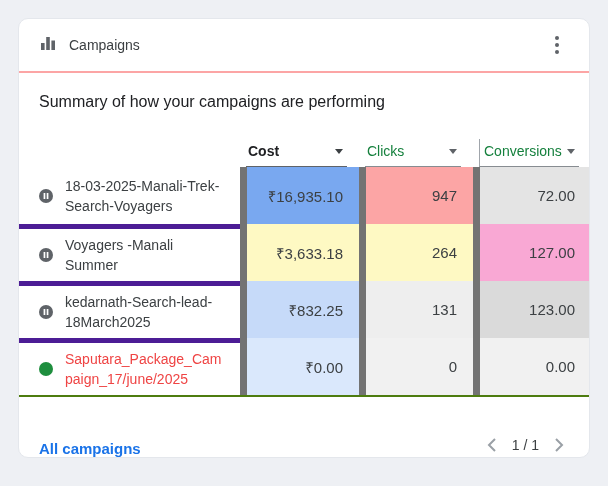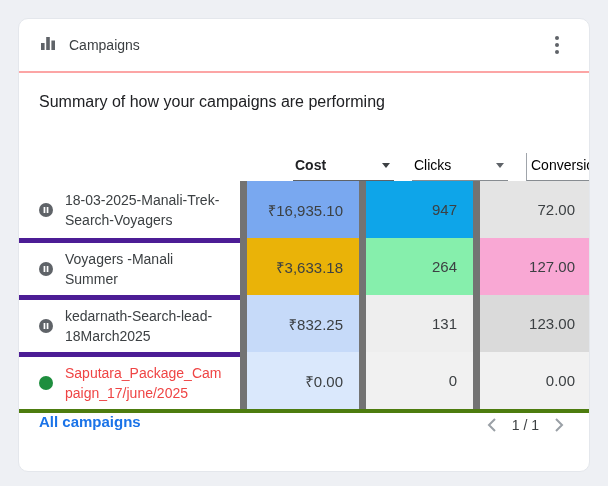--- a/index.html
+++ b/index.html
@@ -31,27 +31,27 @@
     border: none; background: transparent;
     display: flex; flex-direction: column;
     align-items: center; justify-content: center;
     gap: 3px; cursor: pointer;
   }
   .kebab-btn i { width: 4px; height: 4px; border-radius: 50%; background: #5f6368; }
   .summary { padding: 20px 20px 0; font-size: 16px; color: #202124; }
 
   .grid { display: grid; grid-template-columns: 221px 119px 114px 118px; }
 
-  .metric-row { margin-top: 42px; padding-left: 47px; }
+  .metric-row { margin-top: 28px; }
   .metric-cell { padding: 0 12px 0 6px; }
   .metric-select {
     display: flex; align-items: center; justify-content: space-between;
     border-bottom: 1px solid #878c91;
     padding: 4px 4px 7px 2px;
-    font-size: 14px; color: #000000;
+    font-size: 14px; color: #15803d;
     cursor: pointer; background: transparent; width: 100%;
   }
   .metric-select.sorted { font-weight: bold; color: #202124; border-bottom-color: #5f6368; }
   .metric-select.with-divider { border-left: 1px solid #a0a5ab; padding-left: 4px; }
   .arrow-down {
     width: 0; height: 0;
     border-left: 4.5px solid transparent;
     border-right: 4.5px solid transparent;
     border-top: 5px solid #5f6368;
   }
@@ -66,23 +66,23 @@
     max-width: 162px; overflow-wrap: break-word; word-wrap: break-word;
   }
   .row.enabled .name-text { color: #ef4444; cursor: pointer; }
   .val-cell {
     display: flex; align-items: center; justify-content: flex-end;
     padding-right: 16px; font-size: 15px; color: #3c4043;
     border-left: 7px solid #737373;
   }
 
   .table-footer {
-    display: flex; align-items: flex-start;
+    display: flex; align-items: flex-end;
     height: 62px; padding: 0 18px 0 20px;
-    border-top: 4px solid #4d7c0f;
+    border-top: 2px solid #4d7c0f;
   }
   .all-link { font-size: 15px; font-weight: bold; color: #1a73e8; text-decoration: none; cursor: pointer; }
   .pager { margin-left: auto; display: flex; align-items: center; gap: 8px; }
   .pager-text { font-size: 14px; color: #3c4043; }
   .pager-btn { border: none; background: transparent; width: 24px; height: 24px; display: flex; align-items: center; justify-content: center; cursor: pointer; }
 </style>
 </head>
 <body>
 
 <div class="card">
@@ -132,37 +132,37 @@
       <span class="status-icon">
         <svg width="14" height="14" viewBox="0 0 14 14">
           <circle cx="7" cy="7" r="7" fill="#5f6368"></circle>
           <rect x="4.6" y="4" width="1.7" height="6" fill="#fff"></rect>
           <rect x="7.7" y="4" width="1.7" height="6" fill="#fff"></rect>
         </svg>
       </span>
       <span class="name-text">18-03-2025-Manali-Trek-Search-Voyagers</span>
     </div>
     <div class="val-cell" style="background-color: rgb(121, 168, 240);">₹16,935.10</div>
-    <div class="val-cell" style="background-color: #0ea5e9;">947</div>
+    <div class="val-cell" style="background-color: #fca5a5;">947</div>
     <div class="val-cell" style="background-color: rgb(228, 228, 228);">72.00</div>
   </div>
 
   <div class="grid row">
     <div class="name-cell">
       <span class="status-icon">
         <svg width="14" height="14" viewBox="0 0 14 14">
           <circle cx="7" cy="7" r="7" fill="#5f6368"></circle>
           <rect x="4.6" y="4" width="1.7" height="6" fill="#fff"></rect>
           <rect x="7.7" y="4" width="1.7" height="6" fill="#fff"></rect>
         </svg>
       </span>
       <span class="name-text">Voyagers -Manali Summer</span>
     </div>
-    <div class="val-cell" style="background-color: #eab308;">₹3,633.18</div>
-    <div class="val-cell" style="background-color: #86efac;">264</div>
+    <div class="val-cell" style="background-color: #fef9c3;">₹3,633.18</div>
+    <div class="val-cell" style="background-color: #fef9c3;">264</div>
     <div class="val-cell" style="background-color: #f9a8d4; text-align: center;">127.00</div>
   </div>
 
   <div class="grid row">
     <div class="name-cell">
       <span class="status-icon">
         <svg width="14" height="14" viewBox="0 0 14 14">
           <circle cx="7" cy="7" r="7" fill="#5f6368"></circle>
           <rect x="4.6" y="4" width="1.7" height="6" fill="#fff"></rect>
           <rect x="7.7" y="4" width="1.7" height="6" fill="#fff"></rect>

